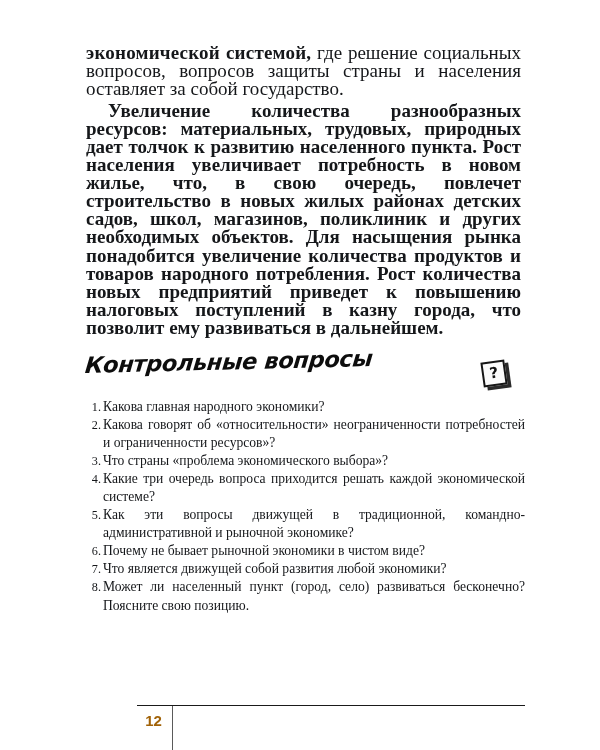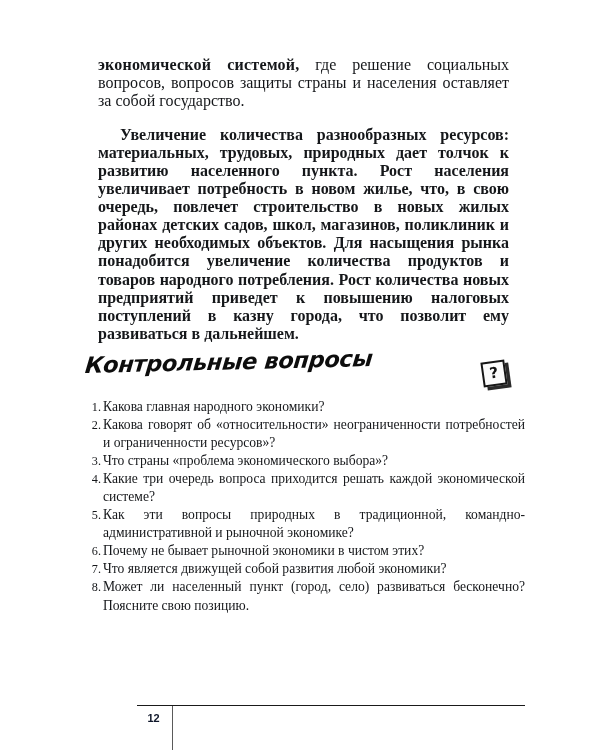--- a/index.html
+++ b/index.html
@@ -27,22 +27,22 @@
 
   
   .body-block {
     position: absolute;
     left: 82px;
     top: 40px;
     width: 443px;
   }
 
   .para {
-    margin: 16px;
-    font-size: 16px;
+    margin: 4px;
+    font-size: 19px;
     line-height: 18.05px;
     text-align: justify;
     text-indent: 22px;
     text-justify: inter-word;
     hyphens: manual;
     color: #15171a;
   }
   .para.first {
     text-indent: 0;
   }
@@ -179,22 +179,22 @@
     background: #5a5a5a;
   }
   .footer .page-num {
     position: absolute;
     left: 0;
     top: 7px;
     width: 33px;
     text-align: center;
     font-family: "Liberation Sans", sans-serif;
     font-weight: bold;
-    font-size: 11px;
-    color: #0f172a;
+    font-size: 15px;
+    color: #a16207;
   }
   .footer .running-title {
     position: absolute;
     left: 44px;
     top: 22px;
     font-family: Liberation Sans, sans-serif;
     font-size: 8.2px;
     letter-spacing: 0.35px;
     color: #3a3a3a;
     white-space: nowrap;
@@ -245,25 +245,25 @@
     <li class="q-item">
       <span class="q-num">3.</span>
       <span class="q-text">Что страны «проблема экономического выбора»?</span>
     </li>
     <li class="q-item">
       <span class="q-num">4.</span>
       <span class="q-text">Какие три очередь вопроса приходится решать каждой экономической системе?</span>
     </li>
     <li class="q-item">
       <span class="q-num">5.</span>
-      <span class="q-text">Как эти вопросы природных в традиционной, командно-административной и рыночной экономике?</span>
+      <span class="q-text">Как эти вопросы движущей в традиционной, командно-административной и рыночной экономике?</span>
     </li>
     <li class="q-item">
       <span class="q-num">6.</span>
-      <span class="q-text">Почему не бывает рыночной экономики в чистом этих?</span>
+      <span class="q-text">Почему не бывает рыночной экономики в чистом виде?</span>
     </li>
     <li class="q-item">
       <span class="q-num">7.</span>
       <span class="q-text">Что является движущей собой развития любой экономики?</span>
     </li>
     <li class="q-item">
       <span class="q-num">8.</span>
       <span class="q-text">Может ли населенный пункт (город, село) развиваться бесконечно? Поясните свою позицию.</span>
     </li>
   </ol>

